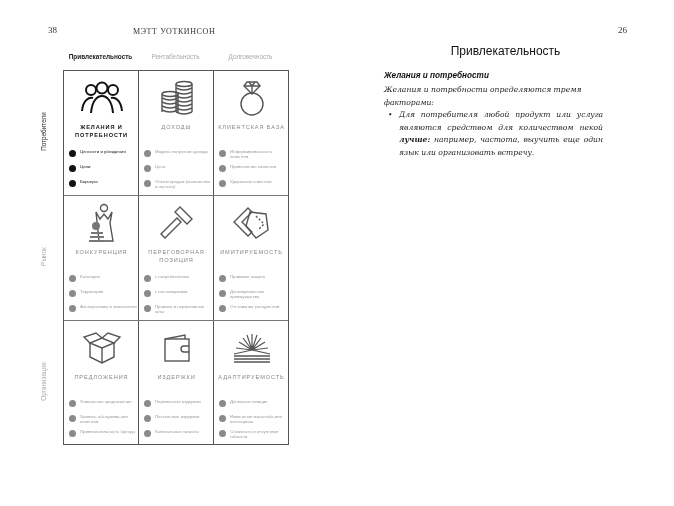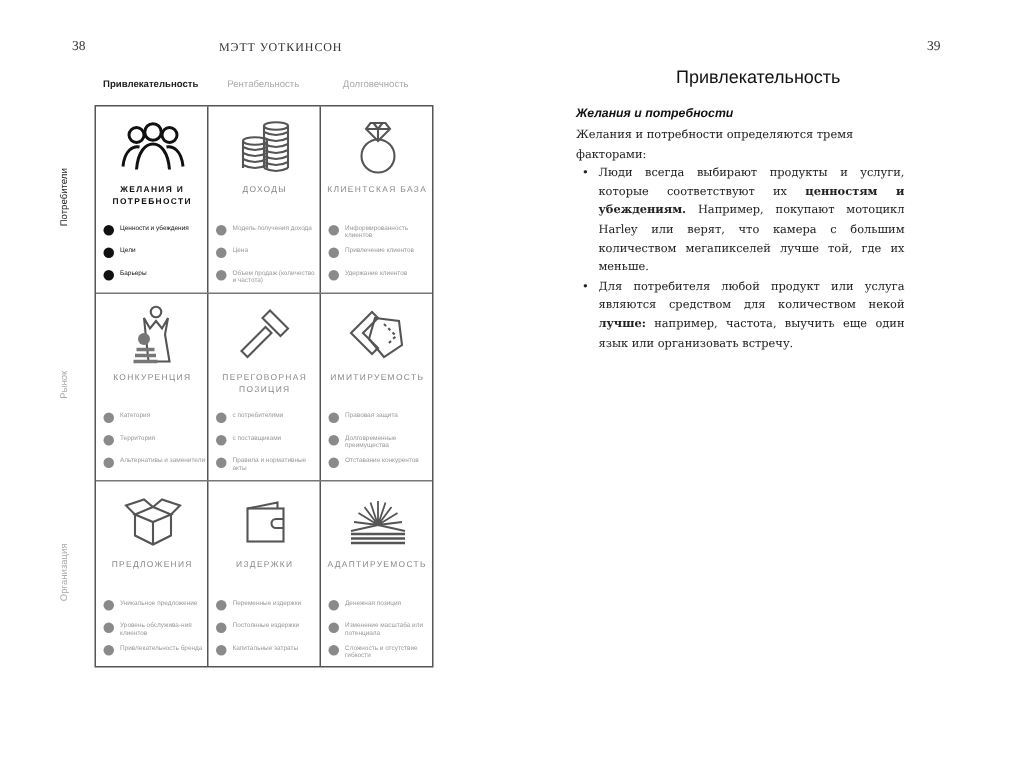--- a/index.html
+++ b/index.html
@@ -33,33 +33,33 @@
   .factor { position:relative; height:15px; display:flex; align-items:flex-start; }
   .dot { width:7px; height:7px; border-radius:50%; flex:0 0 7px; margin-top:0.5px; margin-right:4px; }
   .cell.active .dot { background:#111; }
   .cell.muted .dot { background:#8a8a8a; }
   .ftext { font-family:"Liberation Sans", sans-serif; font-size:4.3px; line-height:5px; }
   .cell.active .ftext { color:#111; }
   .cell.muted .ftext { color:#999; }
 
   .rtitle { position:absolute; left:0; width:337px; top:44px; text-align:center; font-family:"Liberation Sans", sans-serif; font-size:12px; color:#111; }
   .subhead { position:absolute; left:47px; top:71px; font-family:"Liberation Sans", sans-serif; font-size:8.2px; font-weight:bold; font-style:italic; color:#111; }
-  .body-text { position:absolute; left:47px; top:84px; width:219px; font-family:"DejaVu Serif", serif; font-size:7.6px; line-height:12.6px; color:#222; }
+  .body-text { position:absolute; left:47px; top:84px; width:219px; font-family:"DejaVu Serif", serif; font-size:7.6px; line-height:12.6px; color:#222;font-style:italic; }
   .body-text p { margin:0; }
   .body-text ul { margin:0; padding:0; list-style:none; }
   .body-text li { position:relative; padding-left:15px; text-align:justify; }
   .body-text li::before { content:"•"; position:absolute; left:4px; top:0; }
   .body-text b { font-weight:bold; }
 </style>
 </head>
 <body>
 
 <div class="page page-left">
   <div class="pnum" style="left:48px;">38</div>
-  <div class="running" style="left:146px;">МЭТТ УОТКИНСОН</div>
+  <div class="running" style="left:133px;">МЭТТ УОТКИНСОН</div>
 
   <div class="col-head active" style="left:63px;">Привлекательность</div>
   <div class="col-head muted" style="left:138px;">Рентабельность</div>
   <div class="col-head muted" style="left:213px;">Долговечность</div>
 
   <div class="row-label active" style="left:3px; top:128px;">Потребители</div>
   <div class="row-label muted" style="left:3px; top:253px;">Рынок</div>
   <div class="row-label muted" style="left:3px; top:378px;">Организация</div>
 
   <div class="grid">
@@ -296,25 +296,24 @@
         <div class="factor">
             <span class="dot"></span>
             <span class="ftext">Сложность и отсутствие гибкости</span>
           </div>
       </div>
     </div>
   </div>
 </div>
 
 <div class="page page-right">
-  <div class="pnum" style="left:281px;">39</div>
+  <div class="pnum" style="left:281px;">26</div>
 
   <div class="rtitle">Привлекательность</div>
   <div class="subhead">Желания и потребности</div>
 
   <div class="body-text">
     <p>Желания и потребности определяются тремя факторами:</p>
     <ul>
-      <li><span>Люди всегда выбирают продукты и услуги, которые соответствуют их </span><b>ценностям и убеждениям.</b><span> Например, покупают мотоцикл Harley или верят, что камера с большим количеством мегапикселей лучше той, где их меньше.</span></li>
       <li><span>Для потребителя любой продукт или услуга являются средством для количеством некой </span><b>лучше:</b><span> например, частота, выучить еще один язык или организовать встречу.</span></li>
     </ul>
   </div>
 </div>
 
 </body></html>

